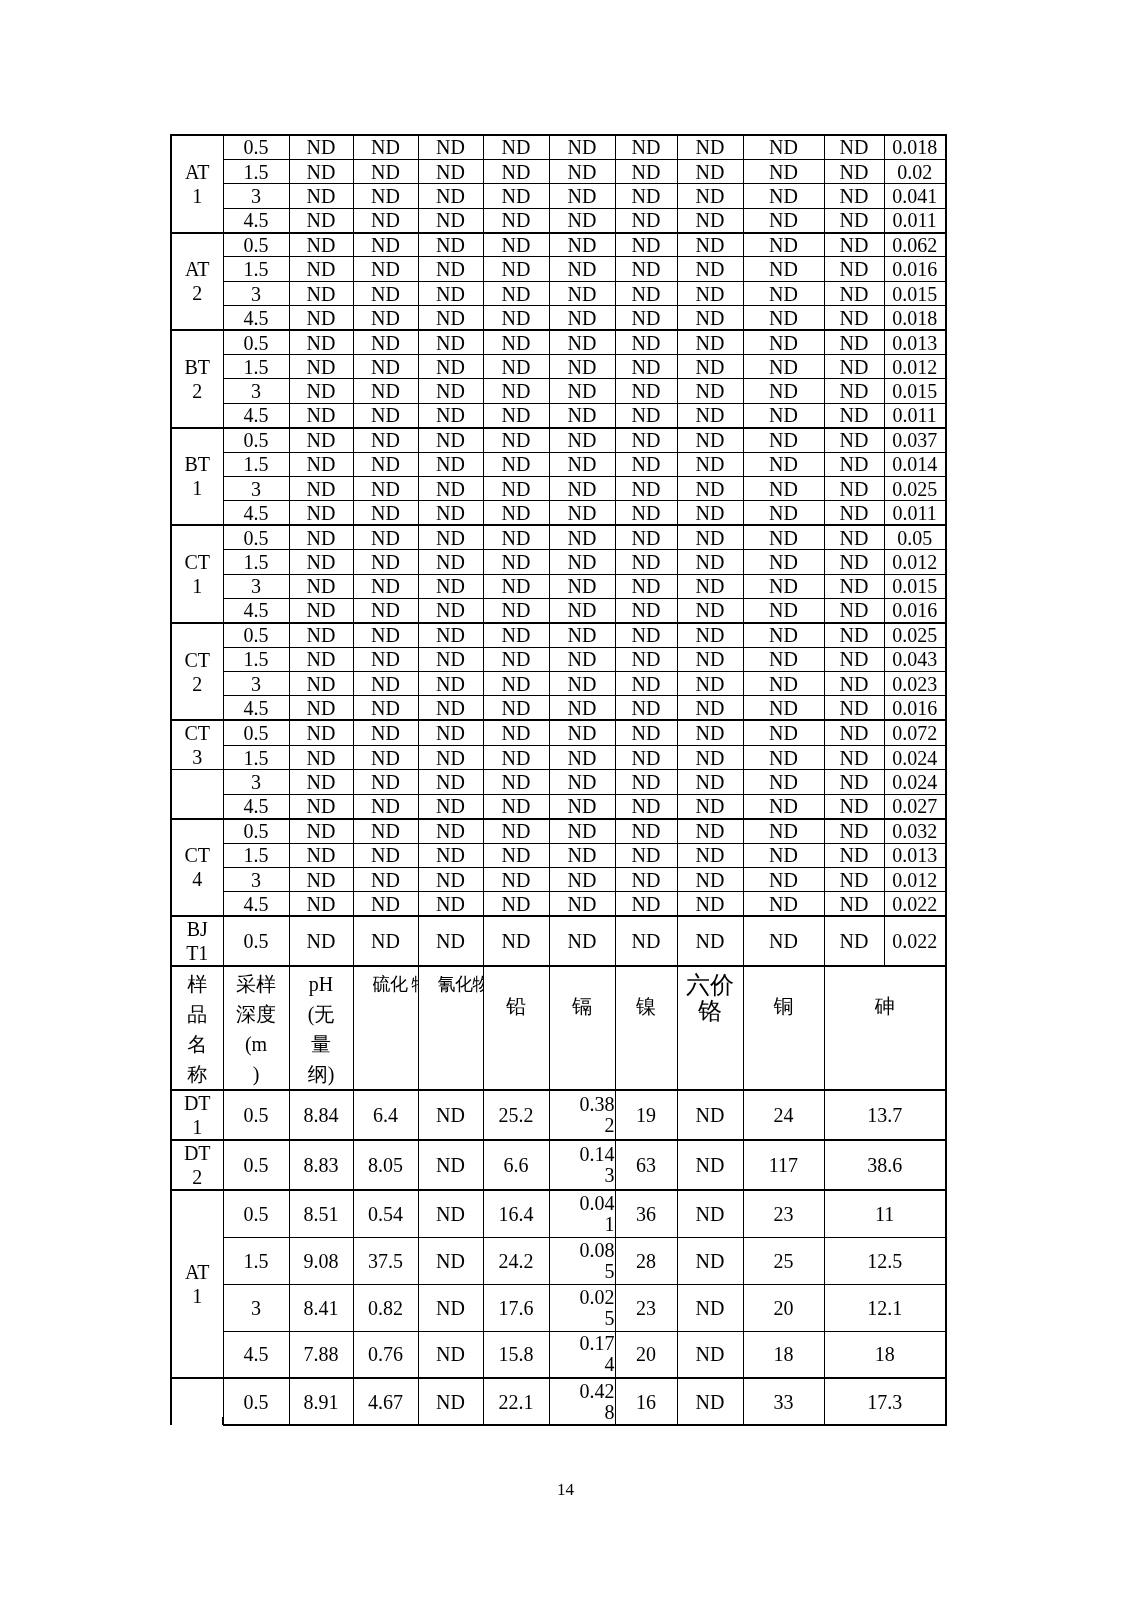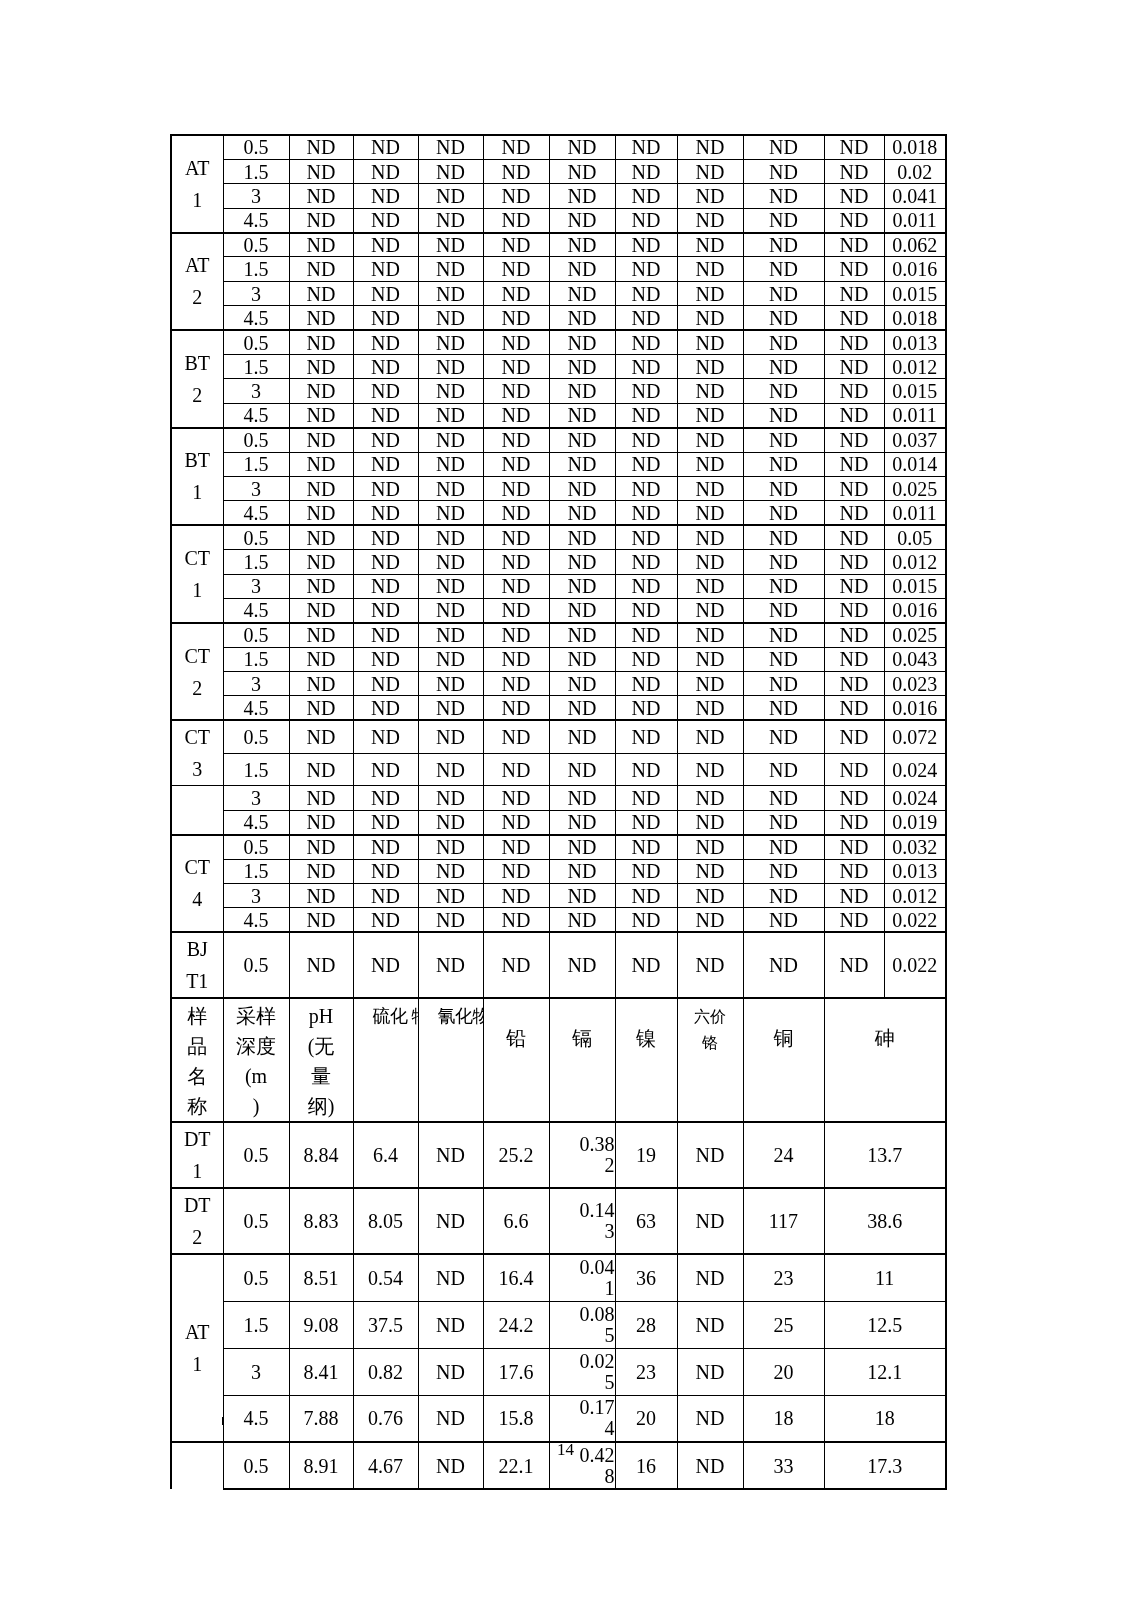--- a/index.html
+++ b/index.html
@@ -31,32 +31,32 @@
   tr.gt > td{border-top-width:2px;}
   td.bl{border-left-width:2px;}
   td.br{border-right-width:2px;}
   td.bb{border-bottom-width:2px;}
   td.nb{border-bottom-width:0;}
   tr.r-top{height:24.4px;}
   tr.r-bjt{height:48px;}
   tr.r-head{height:123px;}
   tr.r-48{height:48px;margin-top:27px;}
   tr.r-47{height:47px;}
-  td.nm{white-space:pre-line;line-height:32px;border-left-width:2px;}
+  td.nm{white-space:pre-line;line-height:24px;border-left-width:2px;}
   td.cdw{white-space:pre-line;line-height:21px;text-align:right;}
   td.h4{white-space:pre-line;line-height:30px;vertical-align:top;padding-top:2px;font-size:20px;}
   td.hjust{
     vertical-align:top;padding:6px 2px 0 19px;
     font-size:18px;letter-spacing:-0.5px;white-space:nowrap;
     text-align:justify;text-align-last:justify;
   }
   td.hchar{vertical-align:top;padding-top:26px;line-height:26px;font-size:20px;}
-  td.h2c{white-space:pre-line;vertical-align:top;padding-top:5px;line-height:26px;font-size:16px;}
+  td.h2c{white-space:pre-line;vertical-align:top;padding-top:5px;line-height:26px;font-size:24px;}
   .page-number{
-    position:absolute;top:1440px;left:0;right:0;
+    position:absolute;top:1480px;left:0;right:0;
     text-align:center;font-size:17px;
   }
   .stub{position:absolute;background:#000;}
   .stub-left{left:170px;top:1417px;width:2px;height:8px;}
   .stub-mid{left:222px;top:1417px;width:1px;height:8px;}
 </style>
 </head>
 <body>
 
 <div class="page">
@@ -447,21 +447,21 @@
           <td>4.5</td>
           <td>ND</td>
           <td>ND</td>
           <td>ND</td>
           <td>ND</td>
           <td>ND</td>
           <td>ND</td>
           <td>ND</td>
           <td>ND</td>
           <td>ND</td>
-          <td class="br">0.019</td>
+          <td class="br">0.027</td>
         </tr>
         <tr class="r-top gt">
           <td class="nm" rowspan="4">CT
 4</td>
           <td>0.5</td>
           <td>ND</td>
           <td>ND</td>
           <td>ND</td>
           <td>ND</td>
           <td>ND</td>

